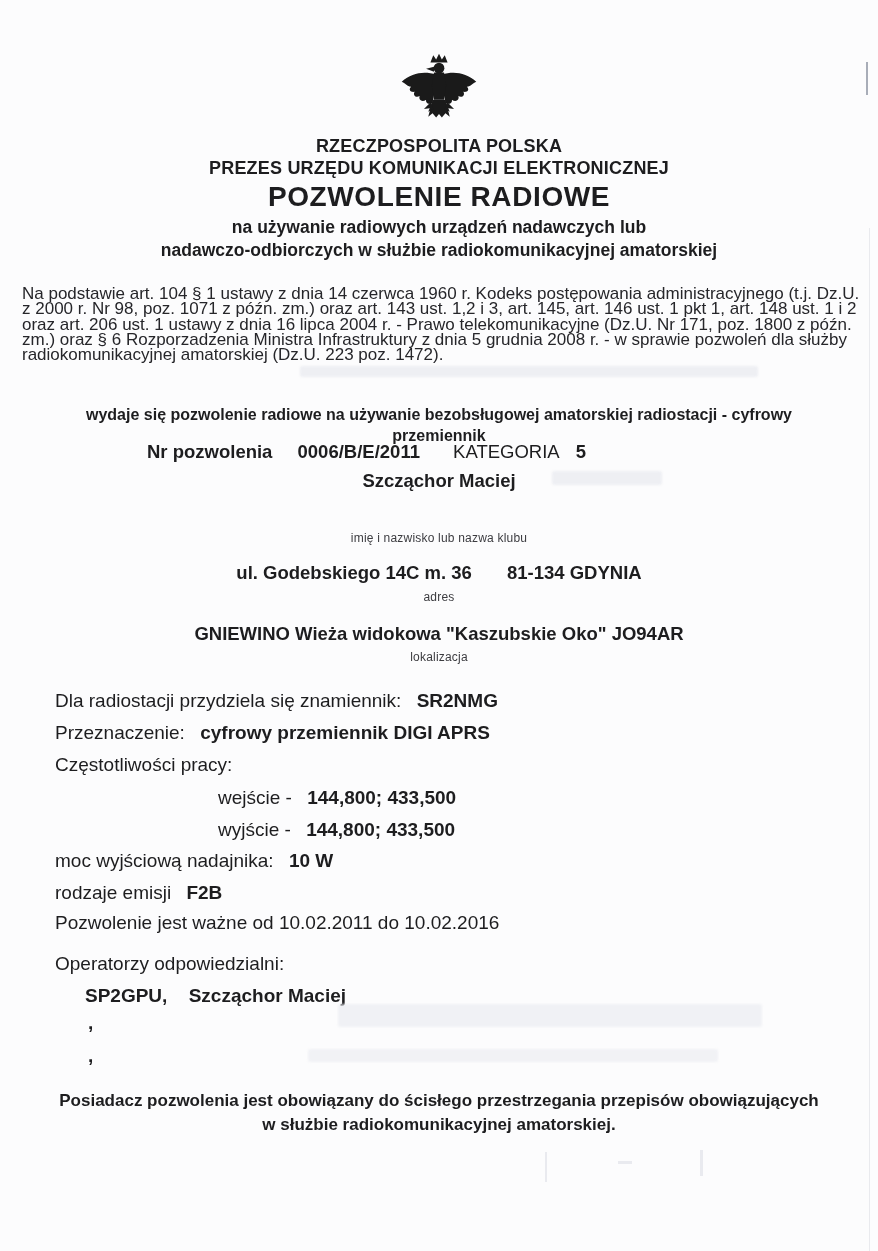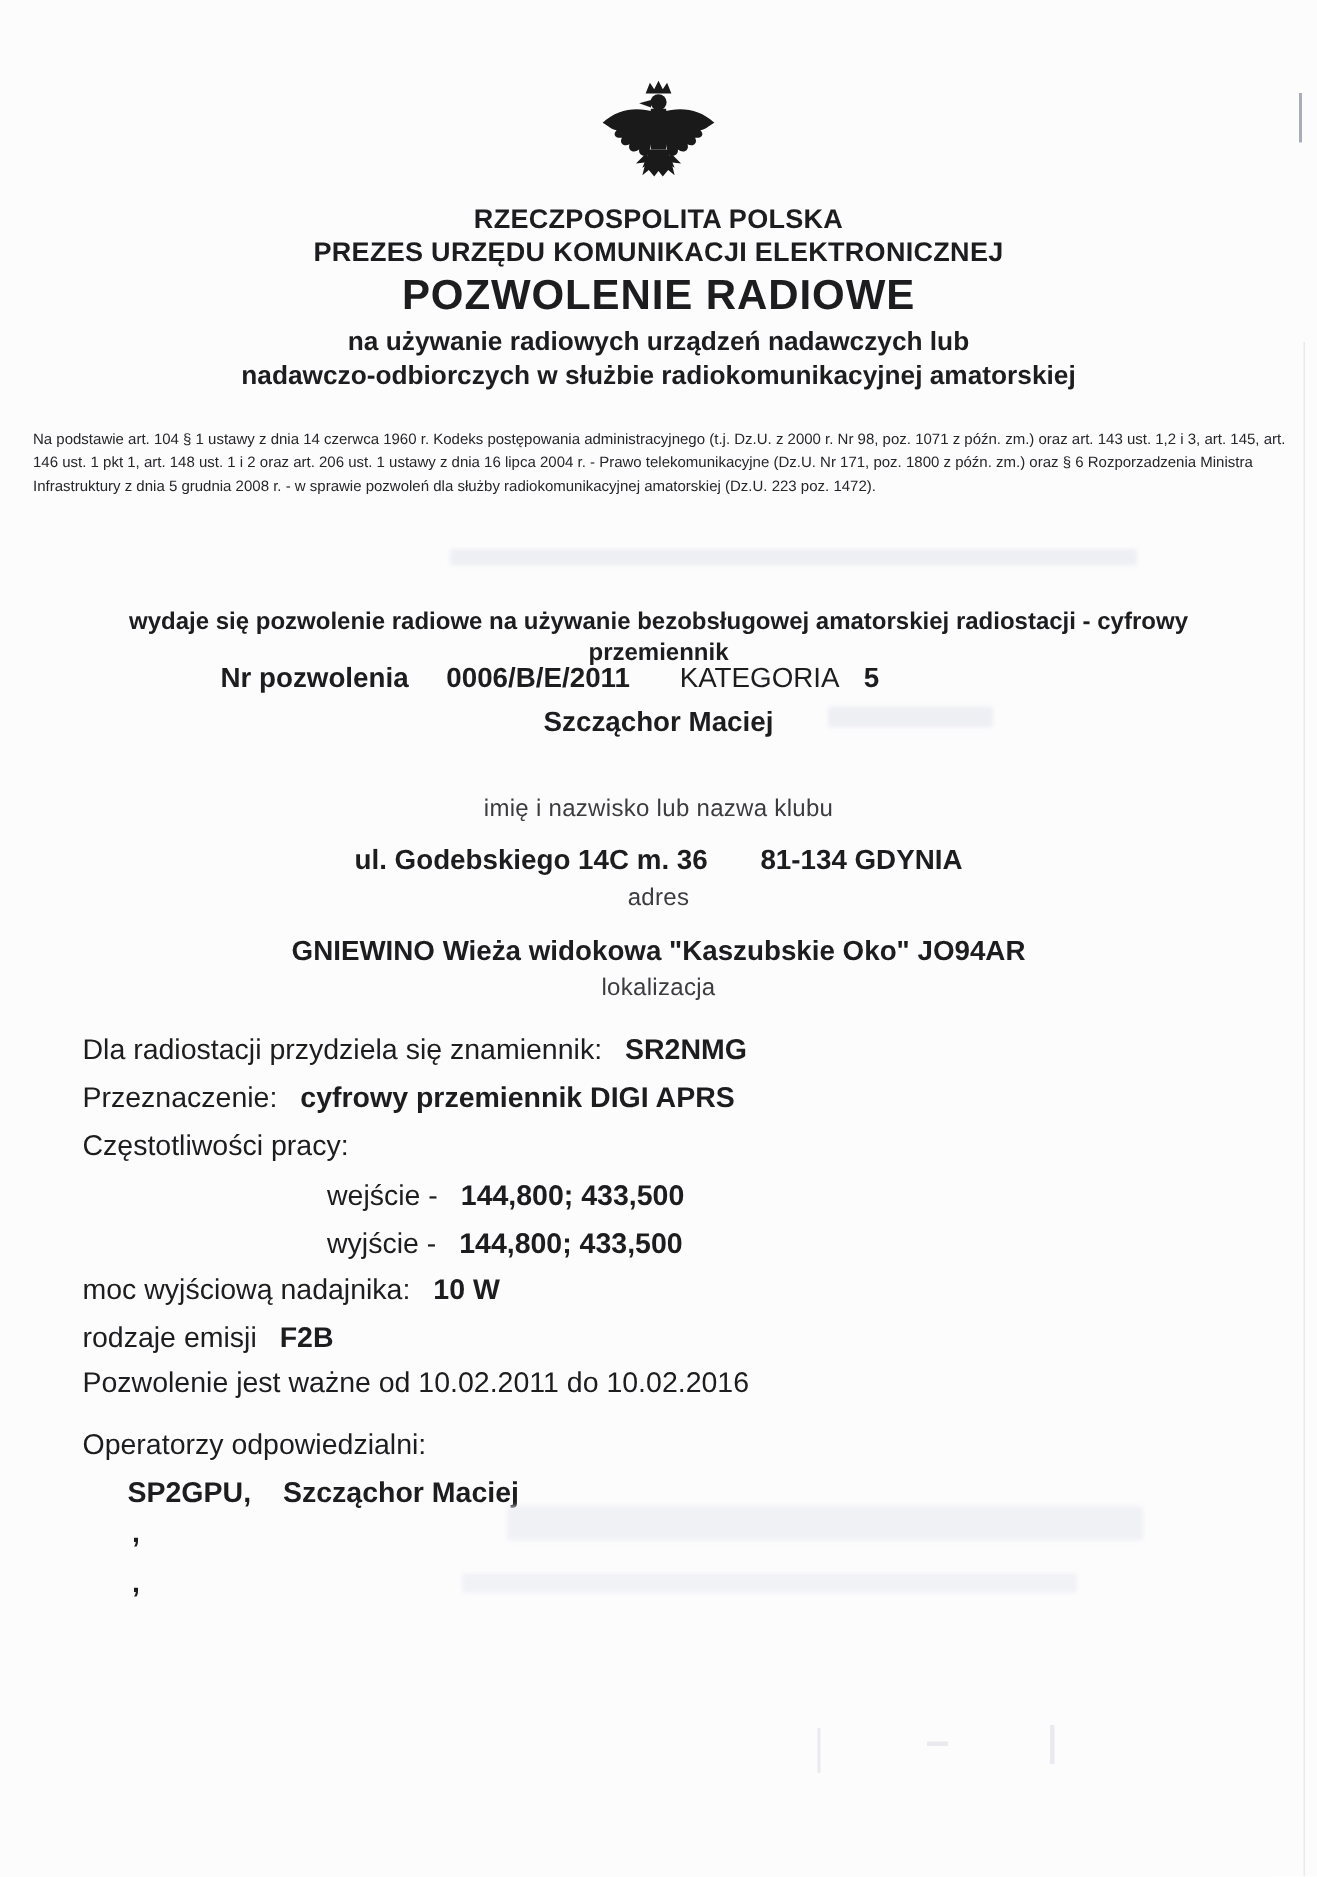--- a/index.html
+++ b/index.html
@@ -7,24 +7,24 @@
     position:relative;width:878px;height:1251px;margin:0;
     background:#fcfcfd;color:#1d1d1f;overflow:hidden;
     font-family:"Liberation Sans",sans-serif;
   }
   .abs{position:absolute;}
   .ctr{left:0;right:0;text-align:center;}
   .b{font-weight:bold;}
   .hdr{font-size:18px;font-weight:bold;letter-spacing:.2px;}
   .doc-title{font-size:28px;font-weight:bold;letter-spacing:.6px;}
   .sub{font-size:17.5px;font-weight:bold;}
-  .legal{font-size:10px;line-height:15.3px;text-align:left;color:#26262a;}
+  .legal{font-size:17px;line-height:15.3px;text-align:left;color:#26262a;}
   .grant{font-size:16px;font-weight:bold;line-height:21px;}
   .big{font-size:18.5px;}
-  .caption{font-size:16px;color:#3c3c40;letter-spacing:.2px;}
+  .caption{font-size:12px;color:#3c3c40;letter-spacing:.2px;}
   .row{font-size:19px;white-space:nowrap;}
   .row .val{font-weight:bold;margin-left:10px;}
   .footer-par{font-size:17px;font-weight:bold;line-height:24px;}
   .ghost{background:#edeef3;filter:blur(1.3px);border-radius:2px;opacity:.9;}
   .smudge{background:#dfe1e8;opacity:.65;}
   .emblem{left:50%;transform:translateX(-50%);top:53px;}
 </style>
 </head>
 <body>
 
@@ -112,20 +112,23 @@
   <div class="abs row" style="top:953px;left:55px">Operatorzy odpowiedzialni:</div>
   <div class="abs row" style="top:985px;left:85px">
     <span class="b">SP2GPU,</span>
     <span class="b" style="margin-left:16px">Szcząchor Maciej</span>
   </div>
   <div class="abs row b" style="top:1012px;left:88px">,</div>
   <div class="abs row b" style="top:1045px;left:88px">,</div>
   <div class="abs ghost" style="top:1004px;left:338px;width:424px;height:23px;opacity:.75"></div>
   <div class="abs ghost" style="top:1049px;left:308px;width:410px;height:13px;opacity:.7"></div>
 
+  <div class="abs ctr" style="top:1089px">
+    <div class="footer-par" style="max-width:772px;margin:0 auto">Posiadacz pozwolenia jest obowiązany do ścisłego przestrzegania przepisów obowiązujących w służbie radiokomunikacyjnej  amatorskiej.</div>
+  </div>
 
   <div class="abs" style="top:62px;left:866px;width:2px;height:33px;background:#a8adb8"></div>
   <div class="abs" style="top:228px;left:869px;width:1px;height:1023px;background:#d9dbe2;opacity:.55"></div>
   <div class="abs smudge" style="top:1152px;left:545px;width:2px;height:30px"></div>
   <div class="abs smudge" style="top:1161px;left:618px;width:14px;height:3px"></div>
   <div class="abs smudge" style="top:1150px;left:700px;width:3px;height:26px"></div>
 
 </div>
 
 </body></html>

